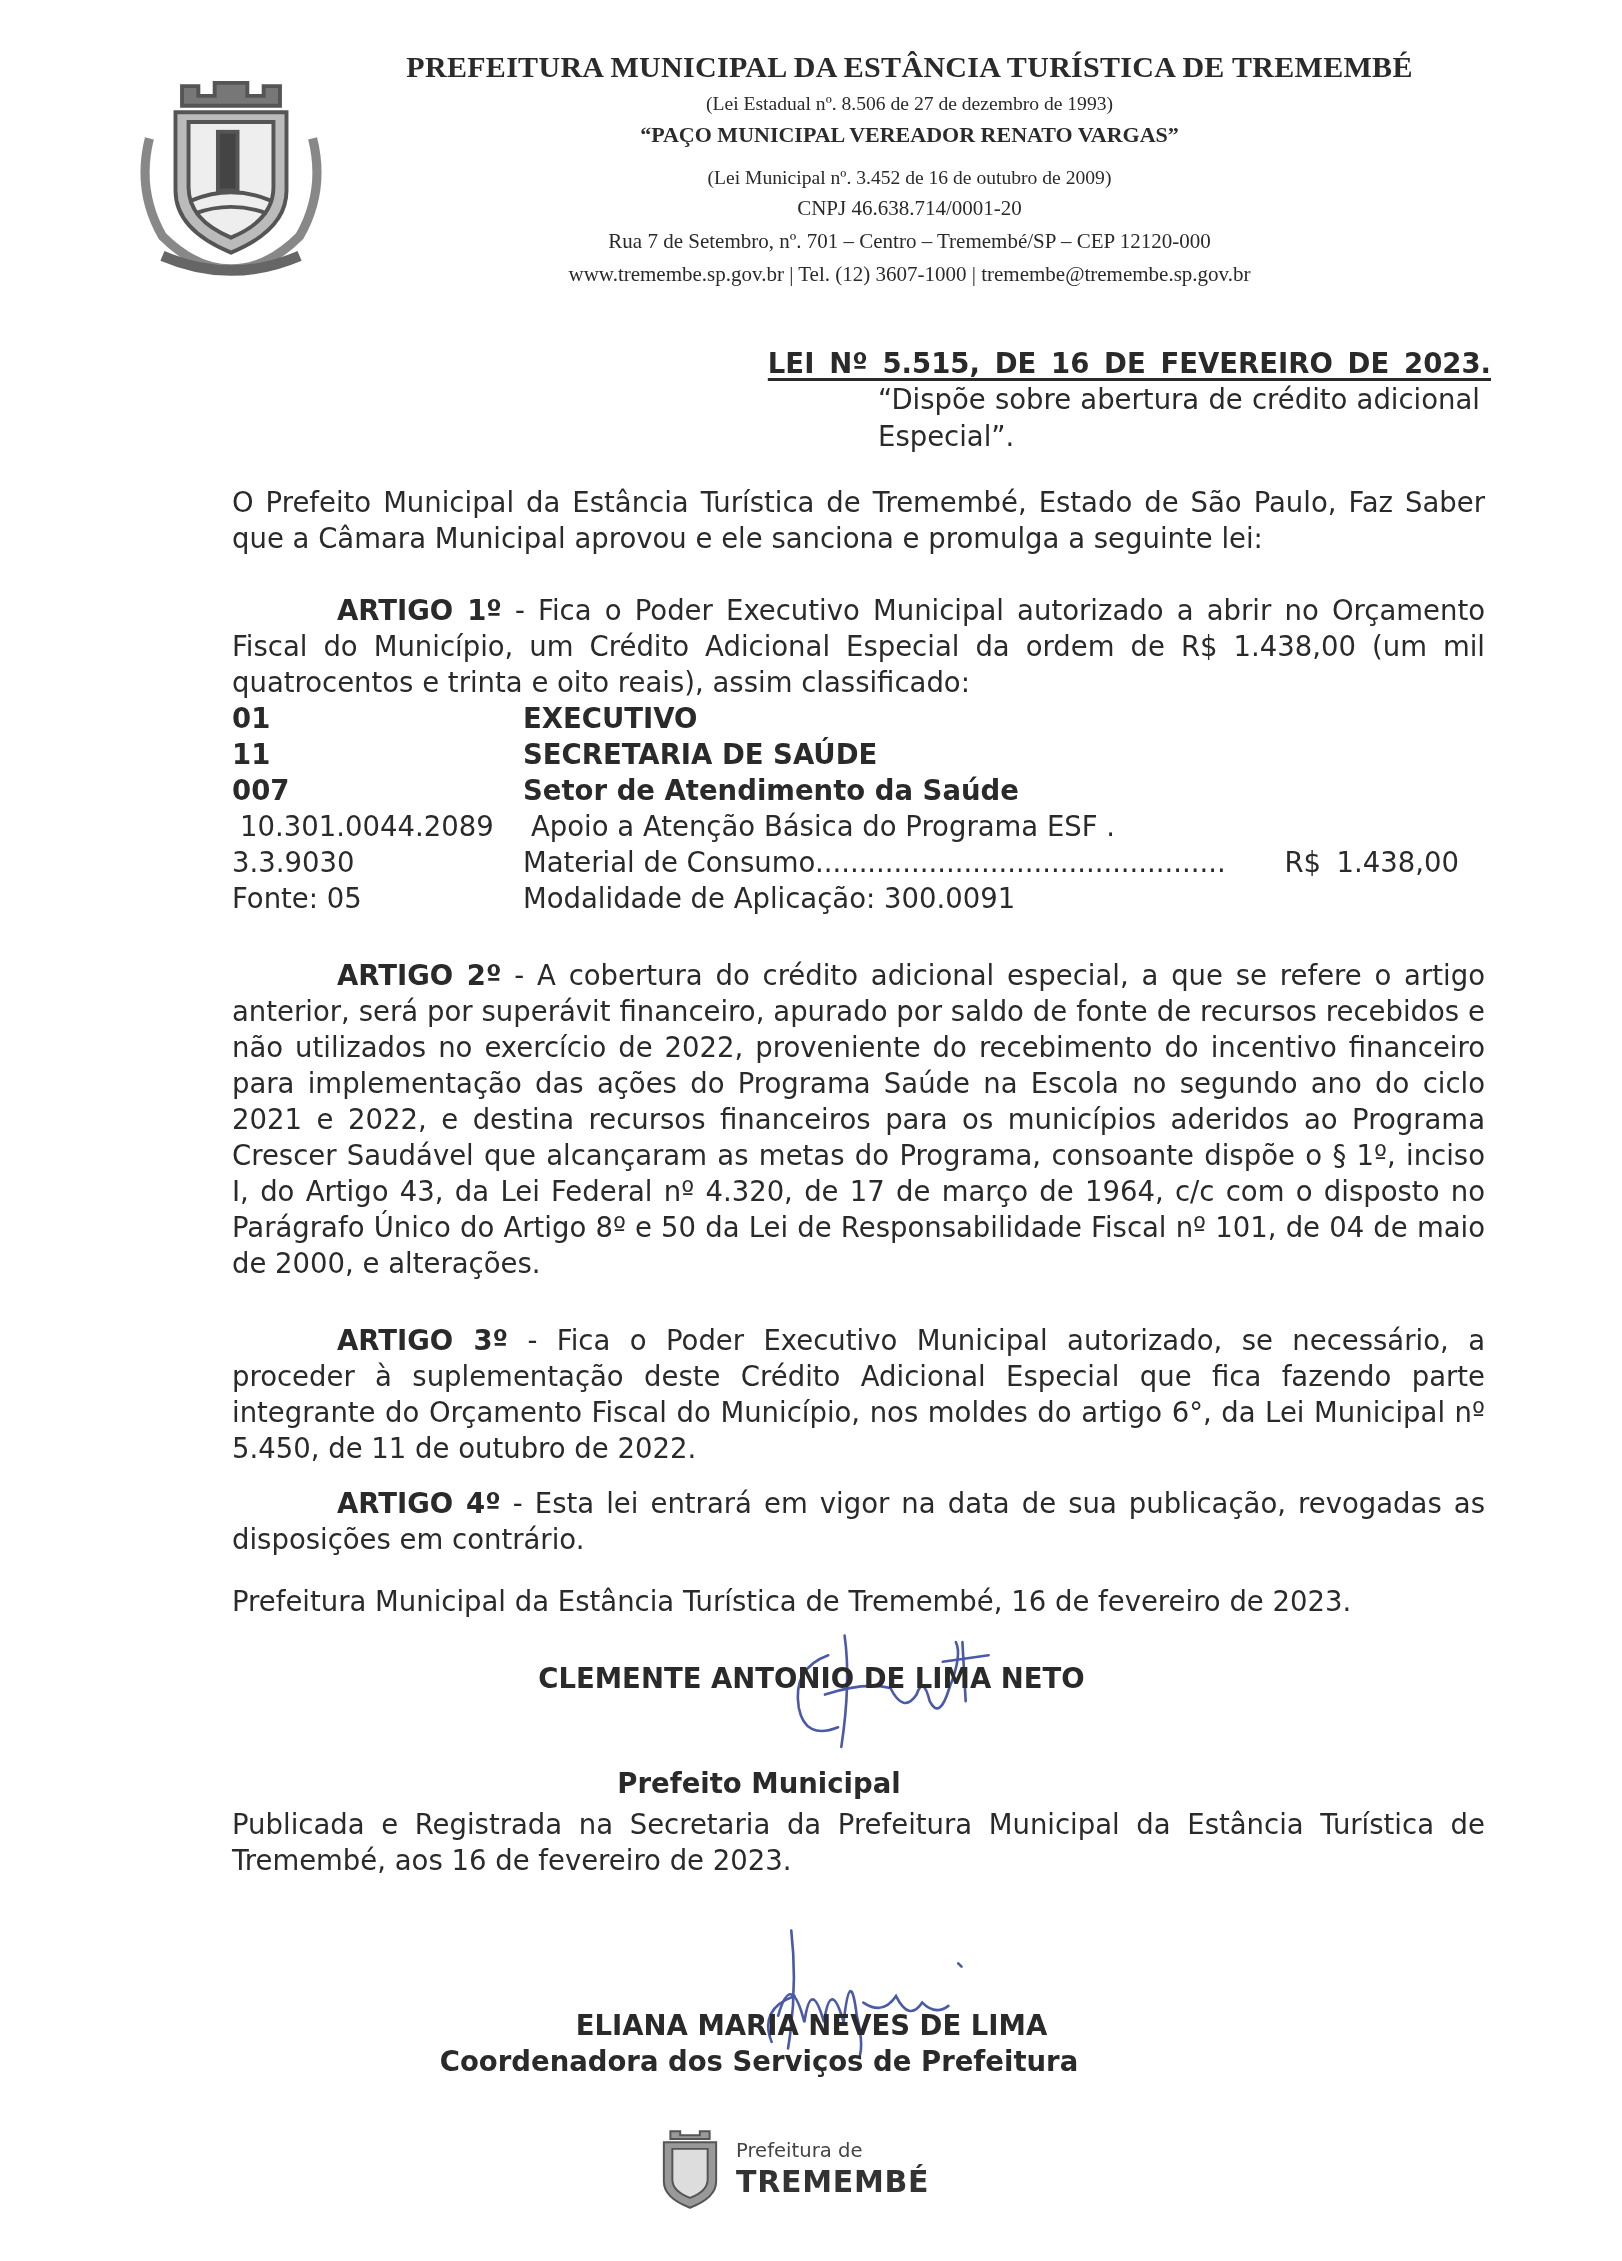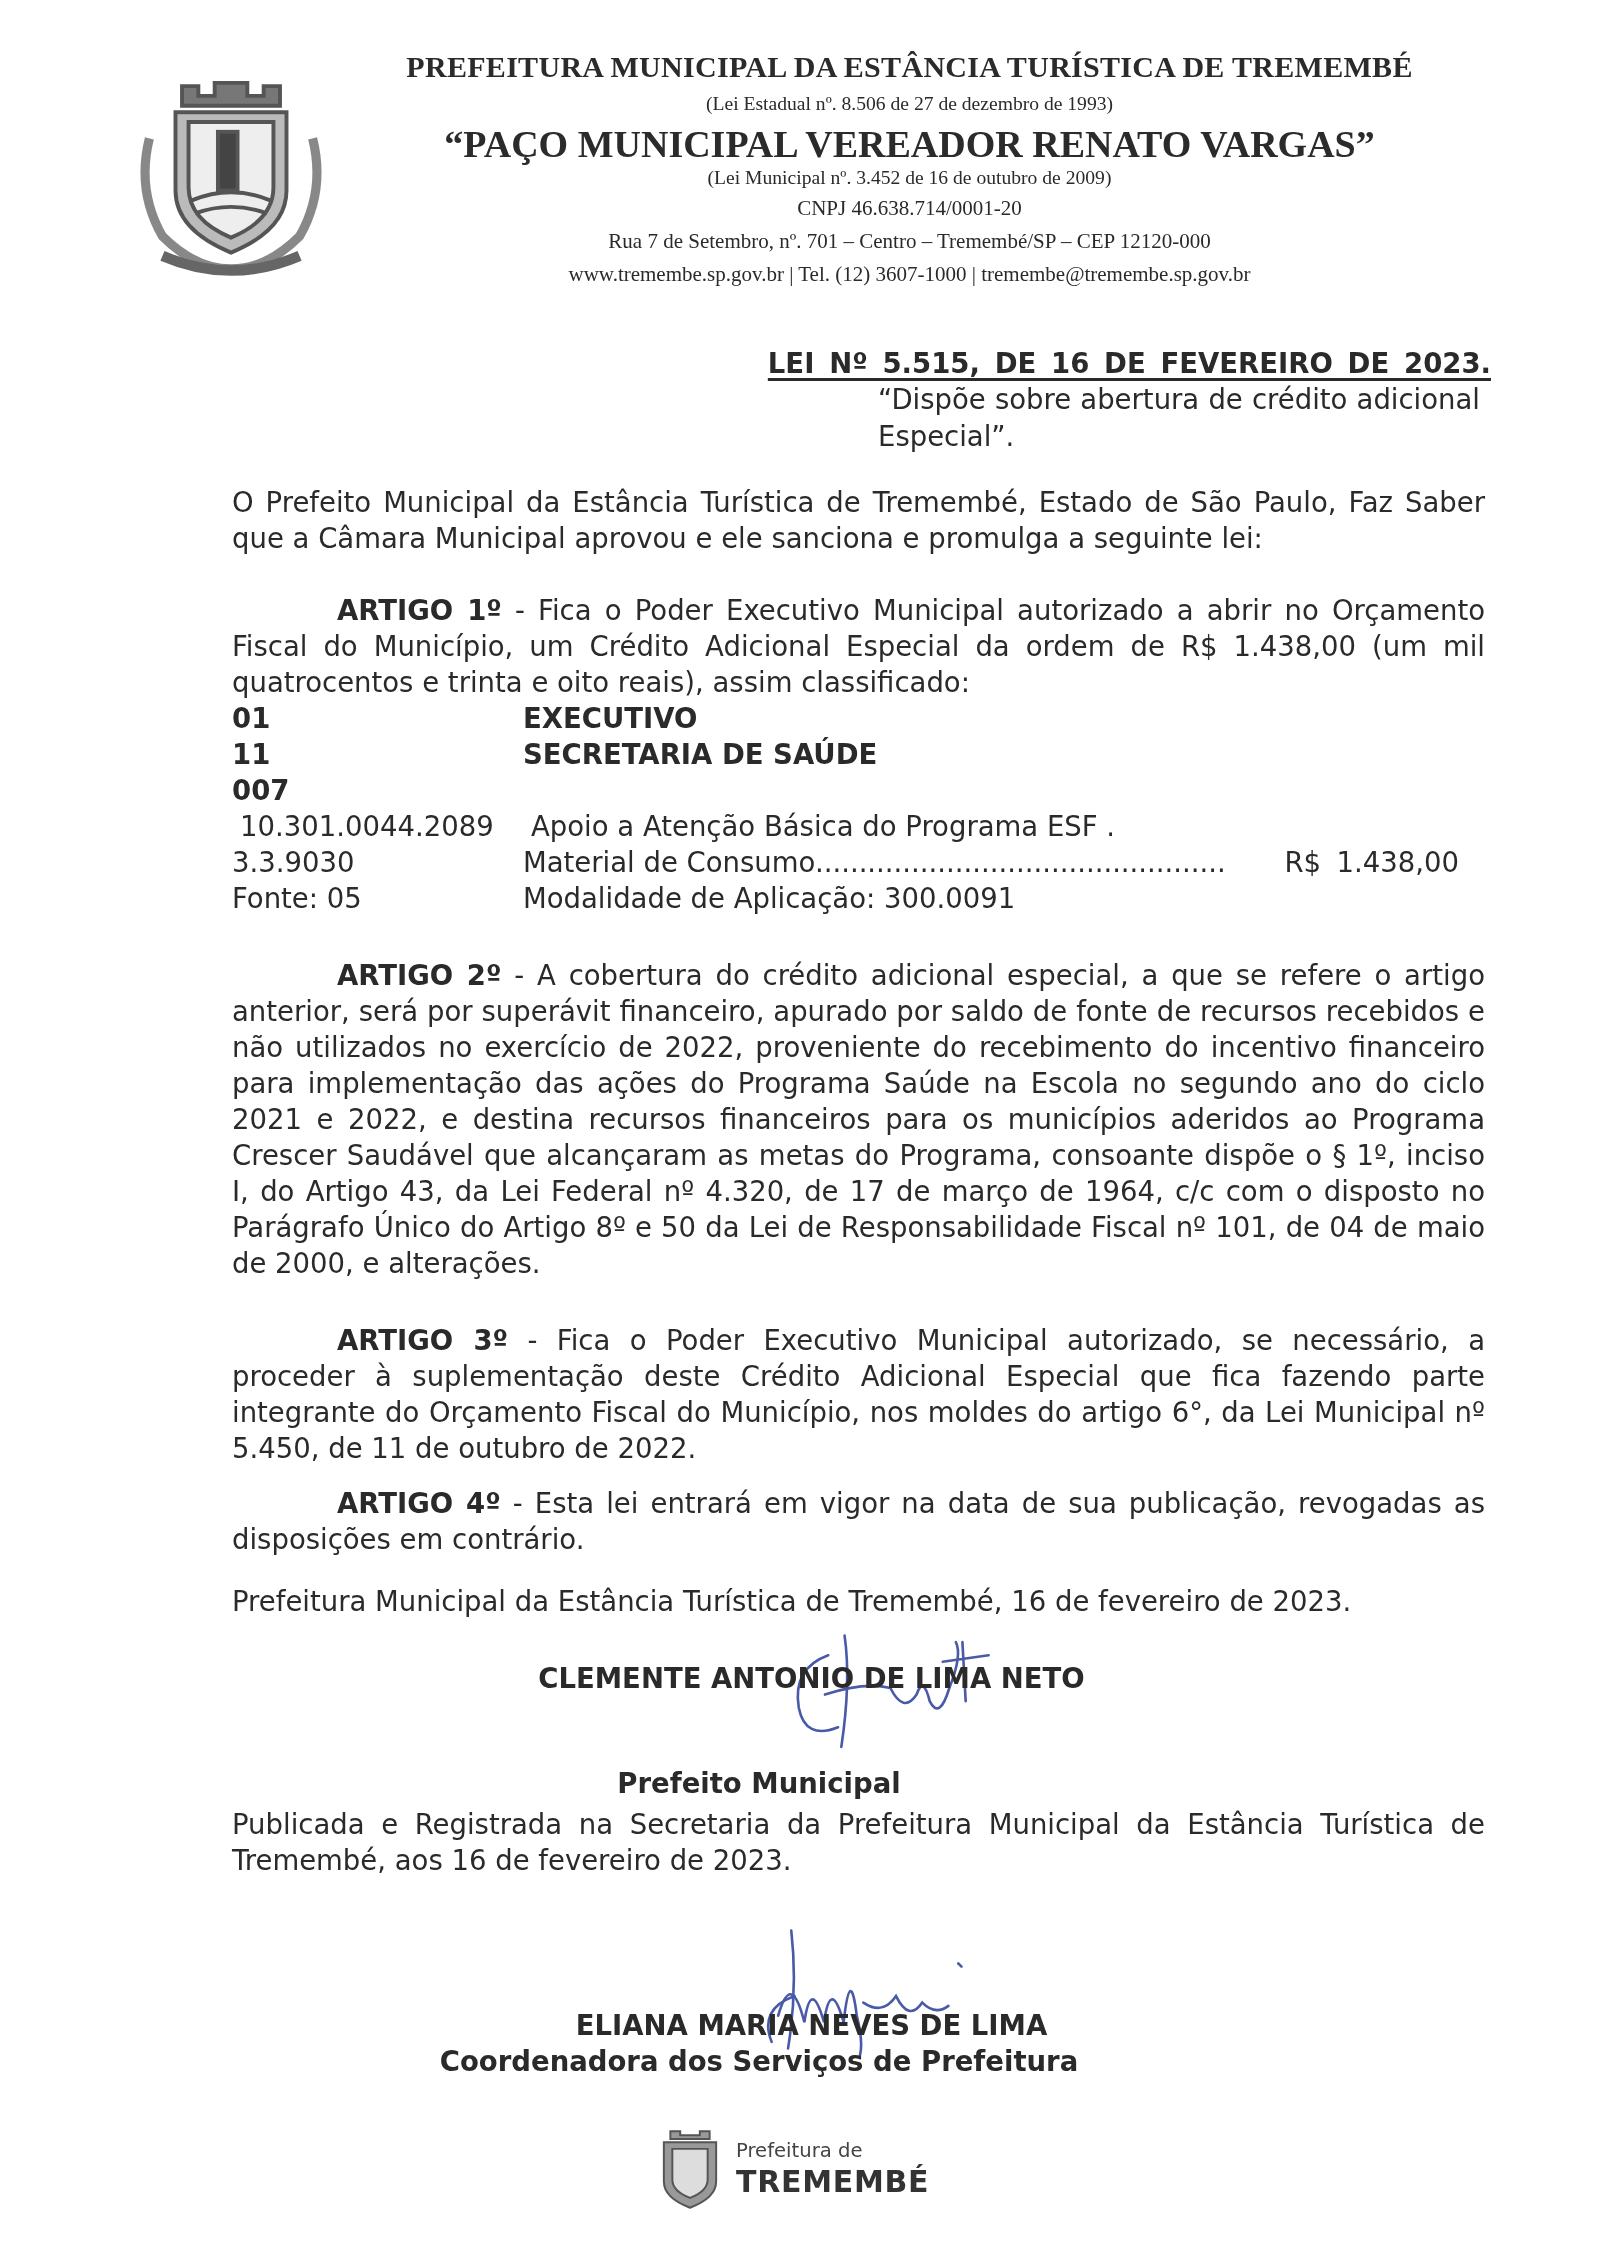--- a/index.html
+++ b/index.html
@@ -9,21 +9,21 @@
     }
     .abs { position: absolute; }
 
     
     .crest {
       left: 136px; top: 60px; width: 190px; height: 222px;
     }
     .hdr { left: 327px; width: 1165px; text-align: center; font-family: Liberation Serif, serif; }
     .hdr-title { top: 50px; font-size: 30px; font-weight: bold; letter-spacing: 0.3px; color:#2b2b2b; }
     .hdr-sub1 { top: 93px; font-size: 19.6px; }
-    .hdr-title2 { top: 122px; font-size: 38px; font-weight: bold; color:#2b2b2b; }
+    .hdr-title2 { top: 122px; font-size: 22px; font-weight: bold; color:#2b2b2b; }
     .hdr-sub2 { top: 167px; font-size: 19.6px; }
     .hdr-cnpj { top: 196px; font-size: 21px; }
     .hdr-addr { top: 229px; font-size: 21px; }
     .hdr-web { top: 262px; font-size: 21px; }
 
     
     .law-title {
       right: 132px; top: 347px; font-size: 27.5px; font-weight: bold;
       text-decoration: underline; text-decoration-thickness: 2.6px; text-underline-offset: 5.2px;
       word-spacing: 5.2px;
@@ -98,20 +98,21 @@
   <div class="abs cls-row bold" style="top:700px;">
     <span class="cls-code">01</span>
     <span class="cls-desc">EXECUTIVO</span>
   </div>
   <div class="abs cls-row bold" style="top:736px;">
     <span class="cls-code">11</span>
     <span class="cls-desc">SECRETARIA DE SAÚDE</span>
   </div>
   <div class="abs cls-row bold" style="top:772px;">
     <span class="cls-code">007</span>
+    <span class="cls-desc">Setor de Atendimento da Saúde</span>
   </div>
   <div class="abs cls-row" style="top:808px;margin-left:8px;">
     <span class="cls-code">10.301.0044.2089</span>
     <span class="cls-desc">Apoio a Atenção Básica do Programa ESF .</span>
   </div>
   <div class="abs cls-row" style="top:844px;">
     <span class="cls-code">3.3.9030</span>
     <span class="cls-desc">Material de Consumo...............................................</span>
     <span class="cls-cur">R$</span>
     <span class="cls-amt">1.438,00</span>

